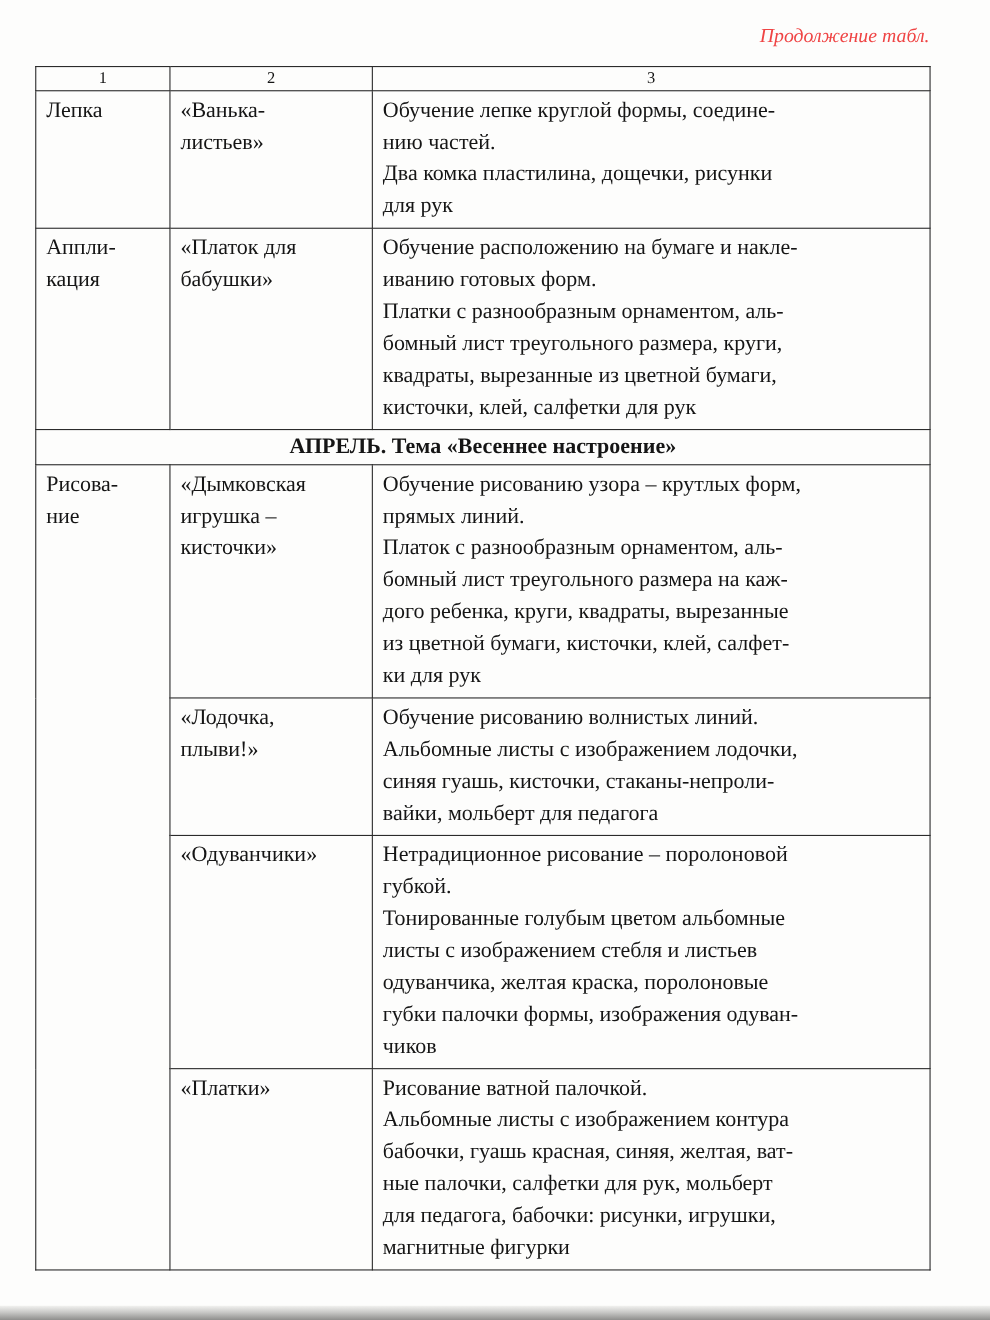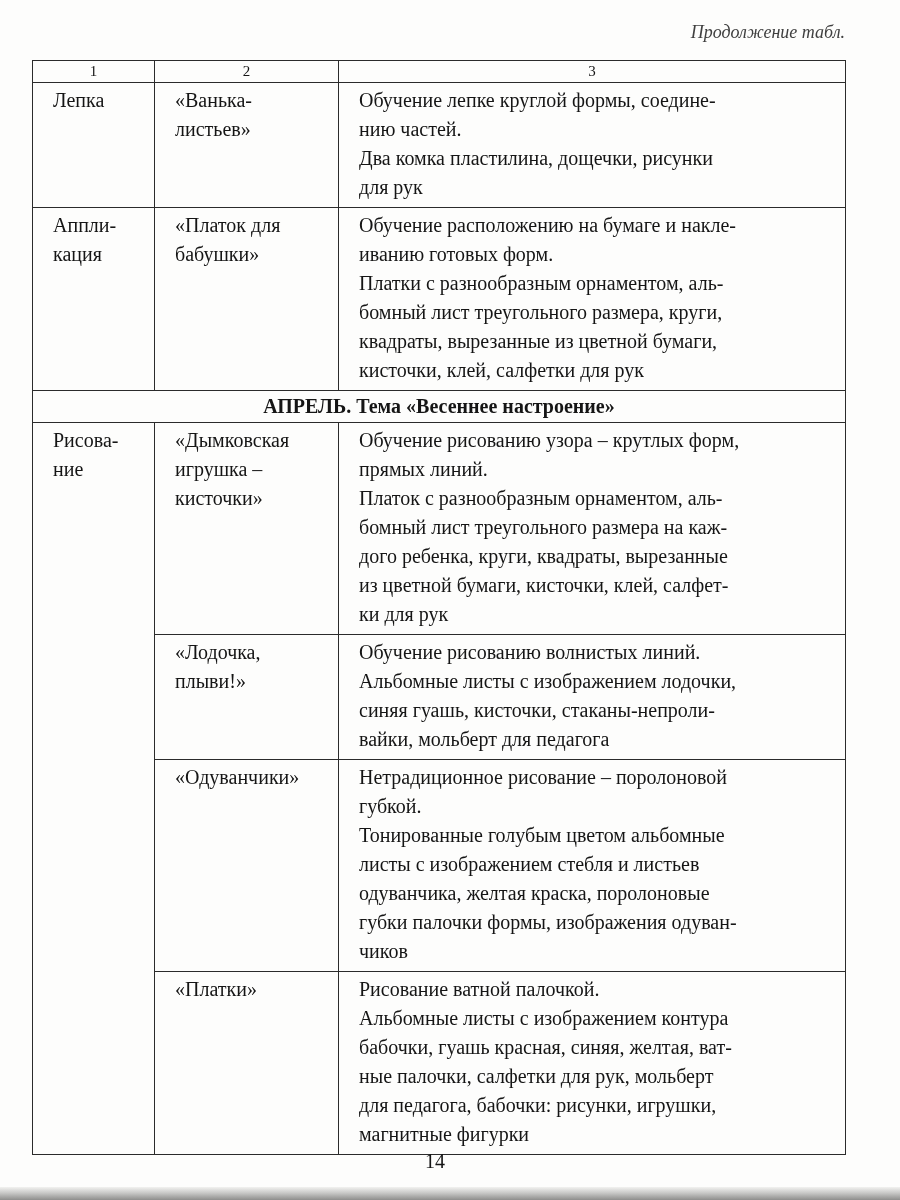--- a/index.html
+++ b/index.html
@@ -15,34 +15,34 @@
     font-family: "Liberation Serif", serif;
     color: #151515;
     overflow: hidden;
   }
   .cont-note {
     position: absolute;
     top: 22px;
     right: 55px;
     font-style: italic;
     font-size: 18px;
-    color: #404040;
+    color: #ef4444;
   }
   table.schedule {
     position: absolute;
     top: 60px;
     left: 32px;
     width: 813px;
     border-collapse: collapse;
     table-layout: fixed;
   }
   table.schedule td, table.schedule th {
     border: 1px solid #2b2b2b;
     vertical-align: top;
-    padding: 3px 9px 5px 20px;
+    padding: 3px 9px 5px 9px;
     font-size: 20px;
     line-height: 29px;
     text-align: left;
     font-weight: normal;
   }
   table.schedule th {
     font-size: 15px;
     line-height: 19px;
     text-align: center;
     padding: 1px 2px;
@@ -161,17 +161,16 @@
 Альбомные листы с изображением контура
 бабочки, гуашь красная, синяя, желтая, ват-
 ные палочки, салфетки для рук, мольберт
 для педагога, бабочки: рисунки, игрушки,
 магнитные фигурки</td>
     </tr>
 
   </tbody>
     </table>
 
-  <div class="page-number">14</div>
 
   <div class="scan-edge"></div>
 
 </div>
 
 </body></html>

